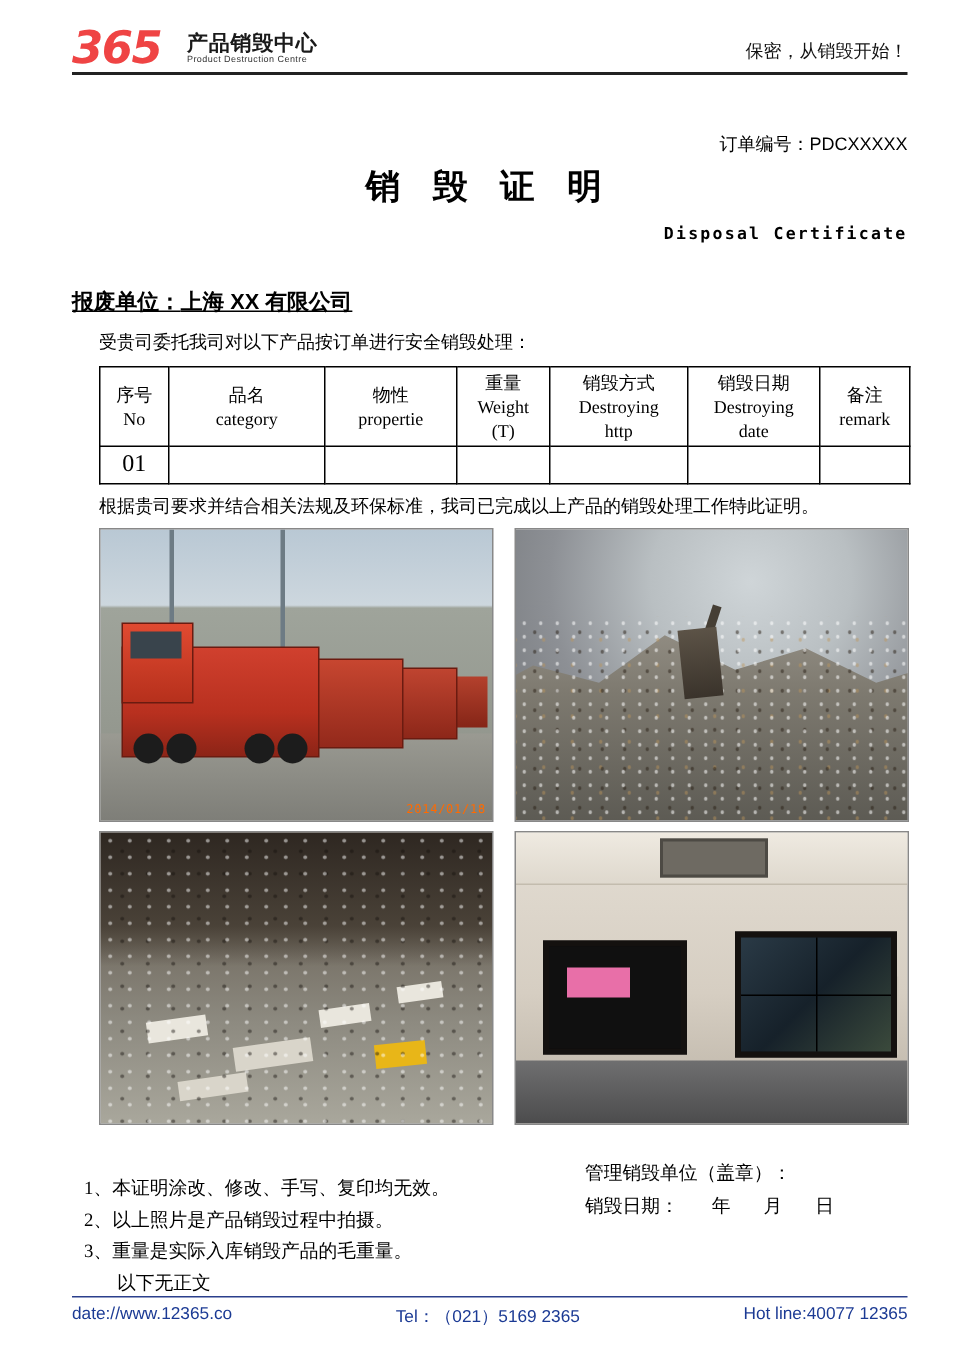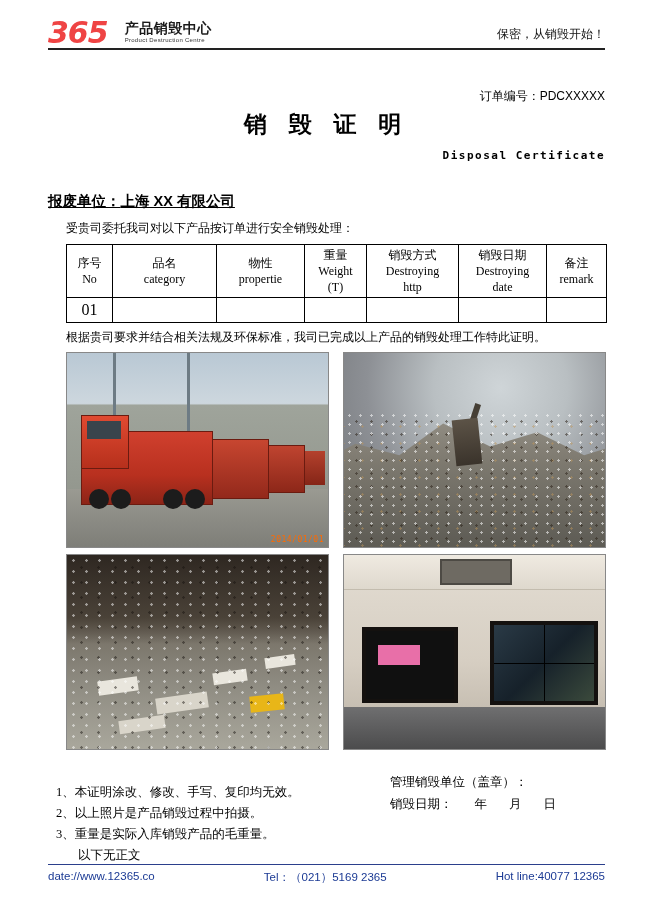--- a/index.html
+++ b/index.html
@@ -473,21 +473,21 @@
         <div class="truck4"></div>
         <div class="truck3"></div>
         <div class="truck2"></div>
         <div class="truck-main"></div>
         <div class="cab"></div>
         <div class="windshield"></div>
         <div class="wheel" style="left:22px"></div>
         <div class="wheel" style="left:44px"></div>
         <div class="wheel" style="left:96px"></div>
         <div class="wheel" style="left:118px"></div>
-        <div class="stamp">2014/01/01</div>
+        <div class="stamp">2014/01/18</div>
       </div>
       <div class="photo p2">
         <div class="pile"></div>
         <div class="specks"></div>
         <div class="arm"></div>
         <div class="excavator"></div>
       </div>
     </div>
     <div class="photo-row">
       <div class="photo p3">

